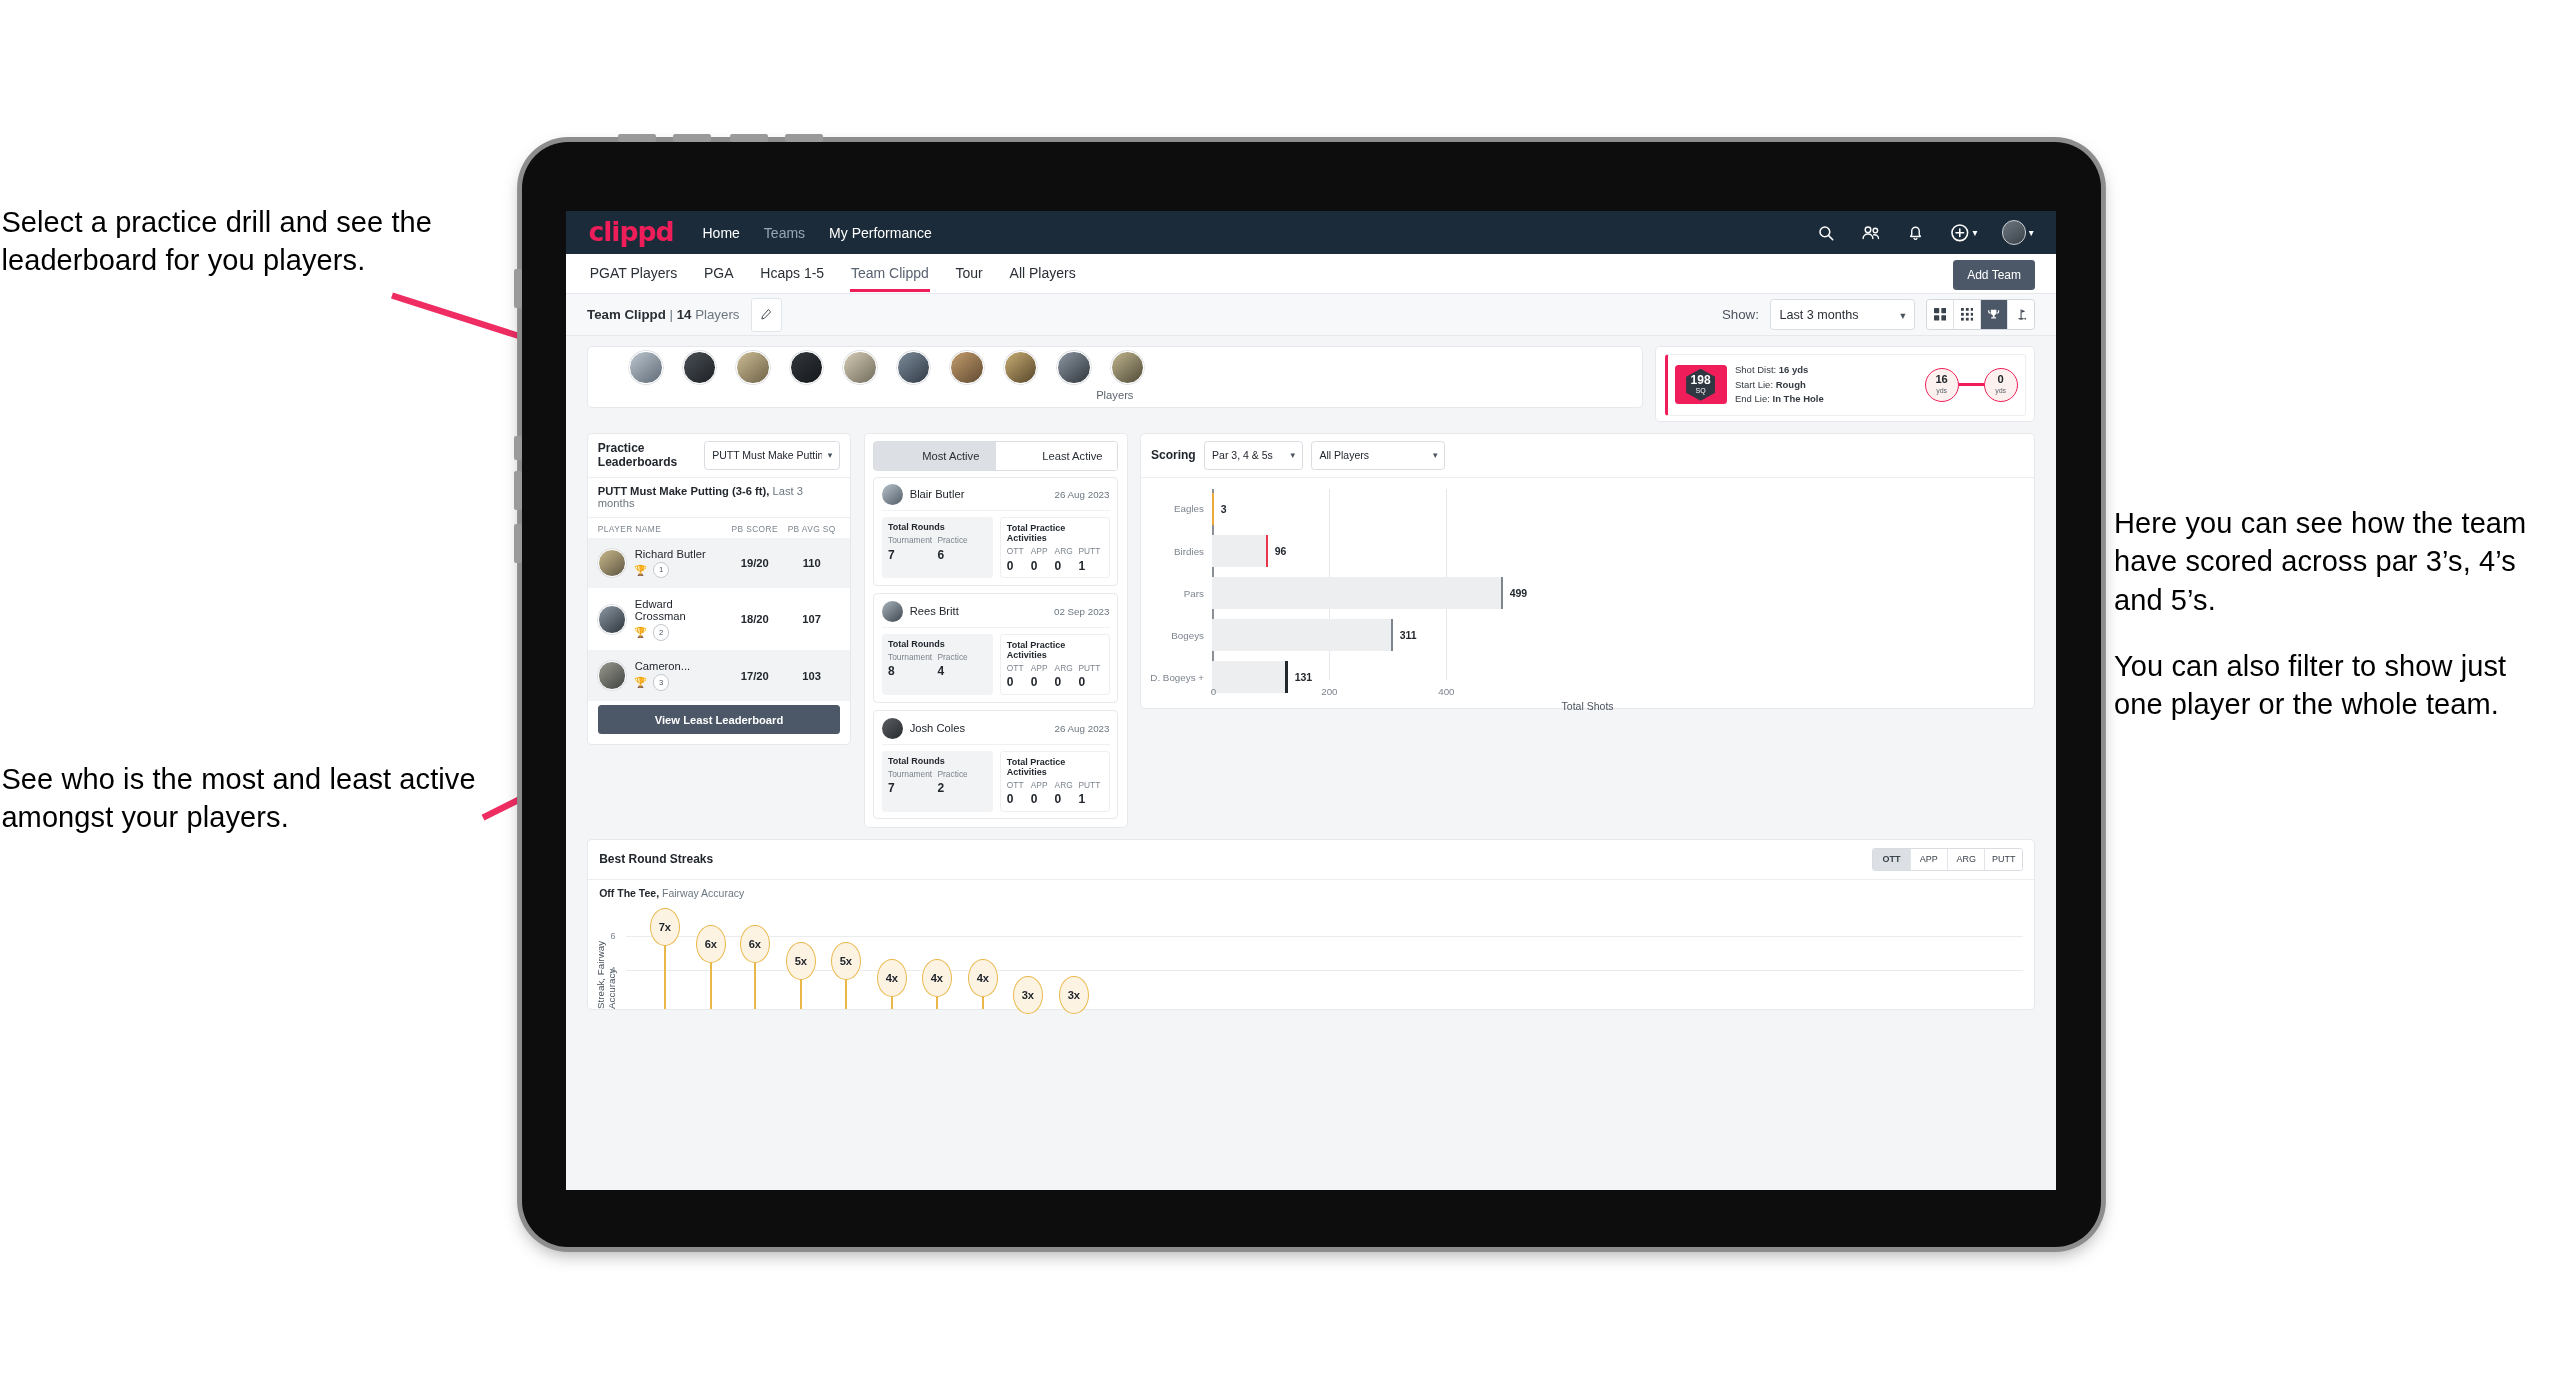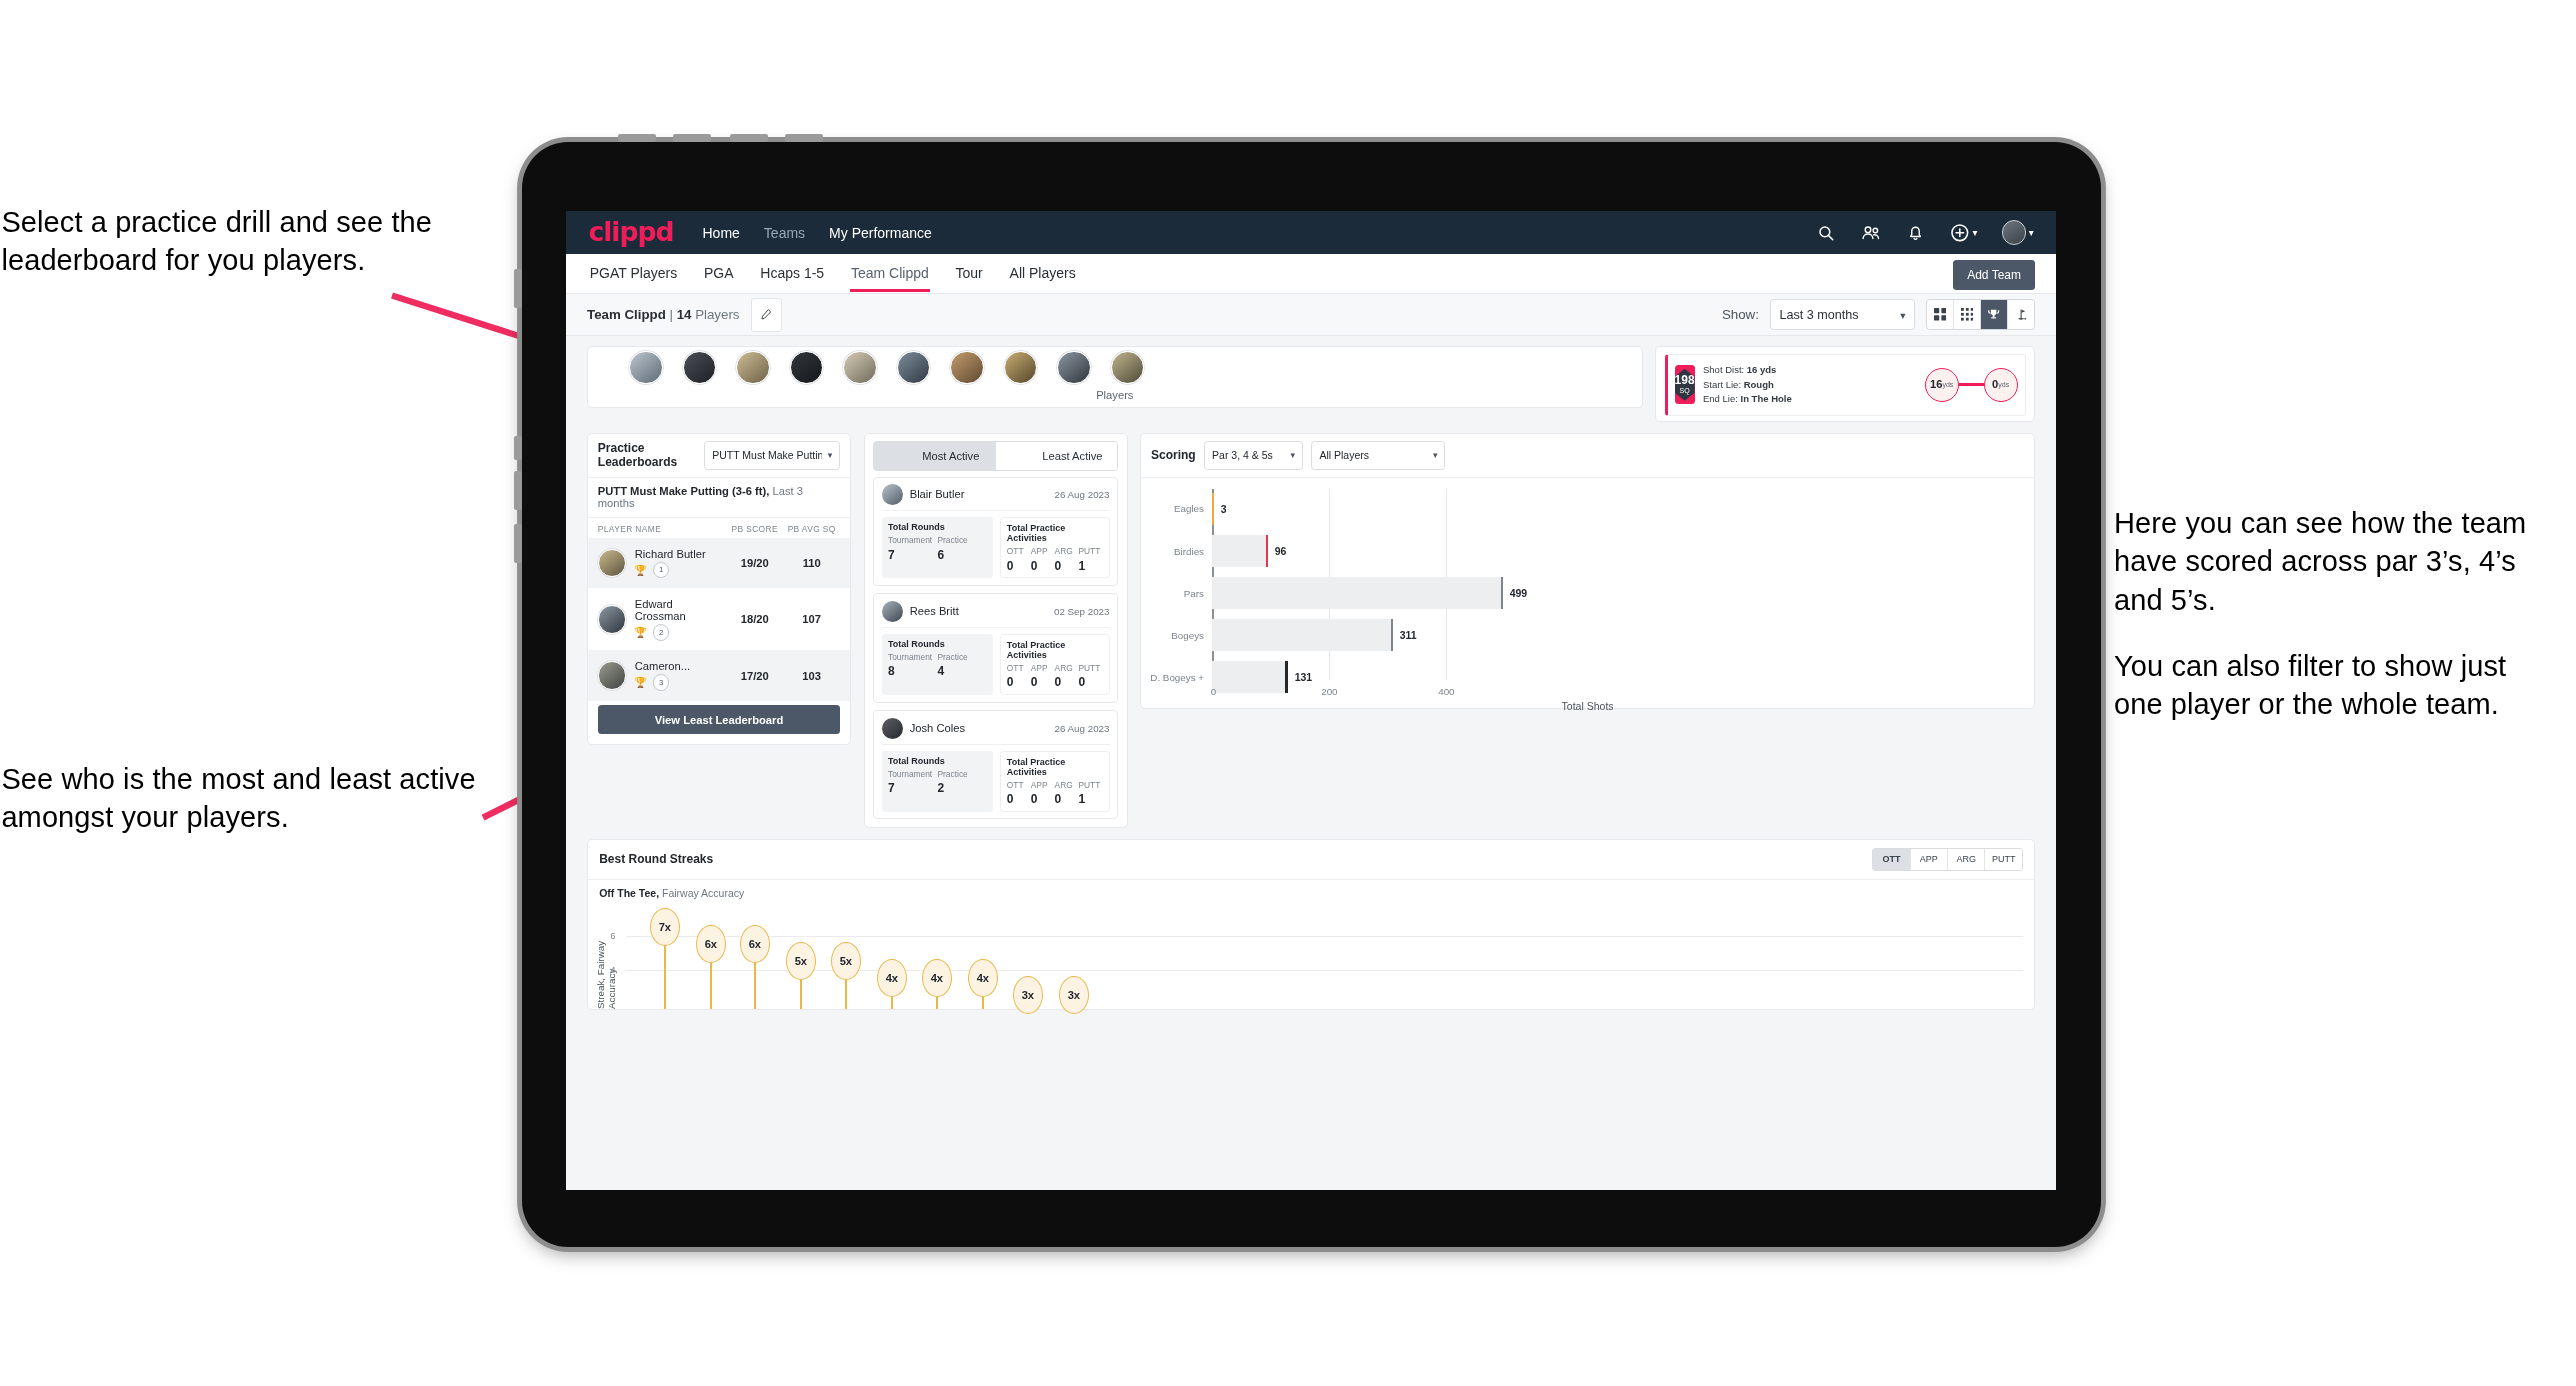--- a/index.html
+++ b/index.html
@@ -83,32 +83,32 @@
   
   #row-top{display:flex;gap:12.6px;margin-top:9.8px;}
   #players-card{flex:1 1 auto;width:665px;height:60px;overflow:hidden;position:relative;}
   #players-row{display:flex;gap:20px;padding:4.2px 0 0 41px;}
   .pav{width:31.5px;height:31.5px;border-radius:50%;border:1.4px solid #fff;
        box-shadow:0 0 0 0.7px #d6d9dd;flex:0 0 auto;cursor:pointer;}
   #players-cap{text-align:center;font-size:11.2px;color:#5b646e;margin-top:4.2px;}
   #shot-card{flex:0 0 361px;height:60px;padding:7px 8.4px;position:relative;}
   #shot-inner{display:flex;align-items:center;height:100%;border:0.7px solid #eceef0;
               border-radius:3.5px;border-left:3.5px solid #ef1e5a;padding-left:7px;}
-  #sq-badge{width:20px;height:39px;background:#ef1e5a;border-radius:3.5px;
+  #sq-badge{width:52px;height:39px;background:#ef1e5a;border-radius:3.5px;
             display:flex;align-items:center;justify-content:center;flex:0 0 auto;}
   #hex{width:29px;height:32px;background:#2e3742;display:flex;flex-direction:column;
        align-items:center;justify-content:center;color:#fff;
        clip-path:polygon(50% 0,100% 25%,100% 75%,50% 100%,0 75%,0 25%);}
   #hex .n{font-size:12px;font-weight:700;line-height:1;}
   #hex .u{font-size:7px;line-height:1.3;}
   #shot-text{margin-left:8.4px;font-size:9.5px;color:#343a42;line-height:1.52;}
   #shot-text b{font-weight:700;}
   #shot-dots{margin-left:auto;display:flex;align-items:center;padding-right:7px;}
   .ydot{width:32px;height:32px;border-radius:50%;background:#fdf1ef;border:1.4px solid #ef1e5a;
-        display:flex;flex-direction:row;align-items:center;justify-content:center;}
+        display:flex;flex-direction:column;align-items:center;justify-content:center;}
   .ydot .n{font-size:11.2px;font-weight:700;color:#22272e;line-height:1;}
   .ydot .u{font-size:7px;color:#5b646e;line-height:1.4;}
   #ylink{width:25px;height:2.8px;background:#ef1e5a;}
 
   
   #row-mid{display:flex;gap:12.6px;margin-top:11.2px;align-items:flex-start;}
   #panel-lb{flex:0 0 262px;}
   #panel-act{flex:0 0 262px;}
   #panel-sc{flex:1 1 auto;}
 

